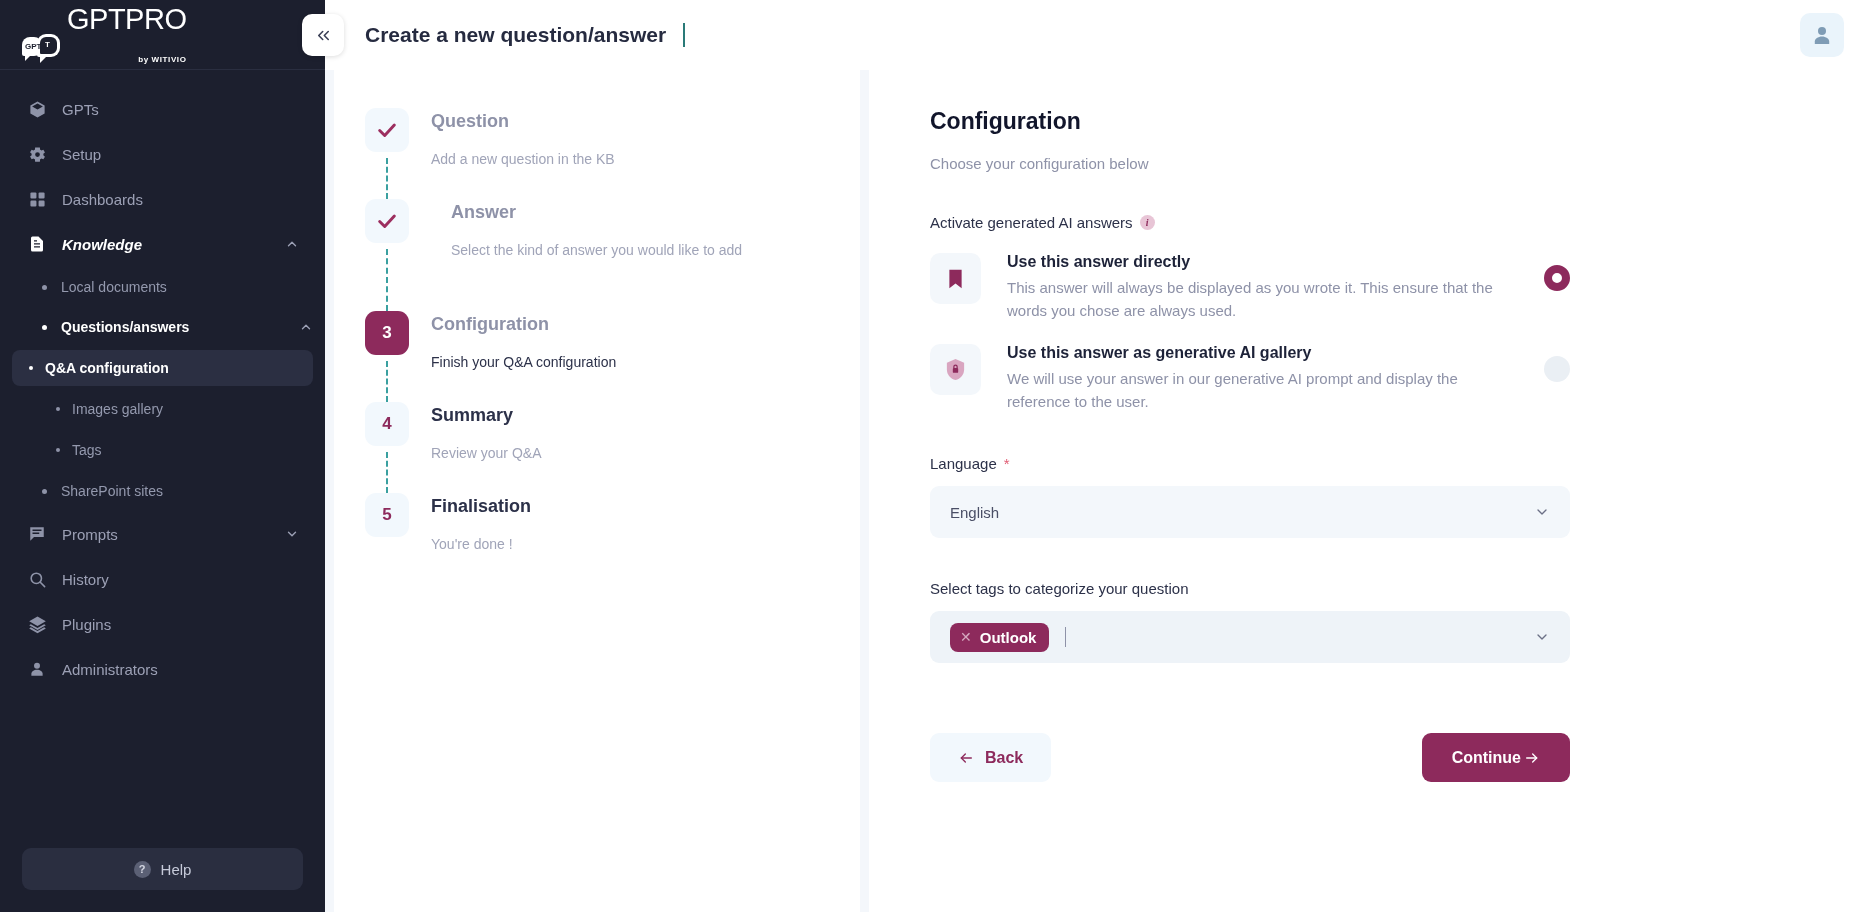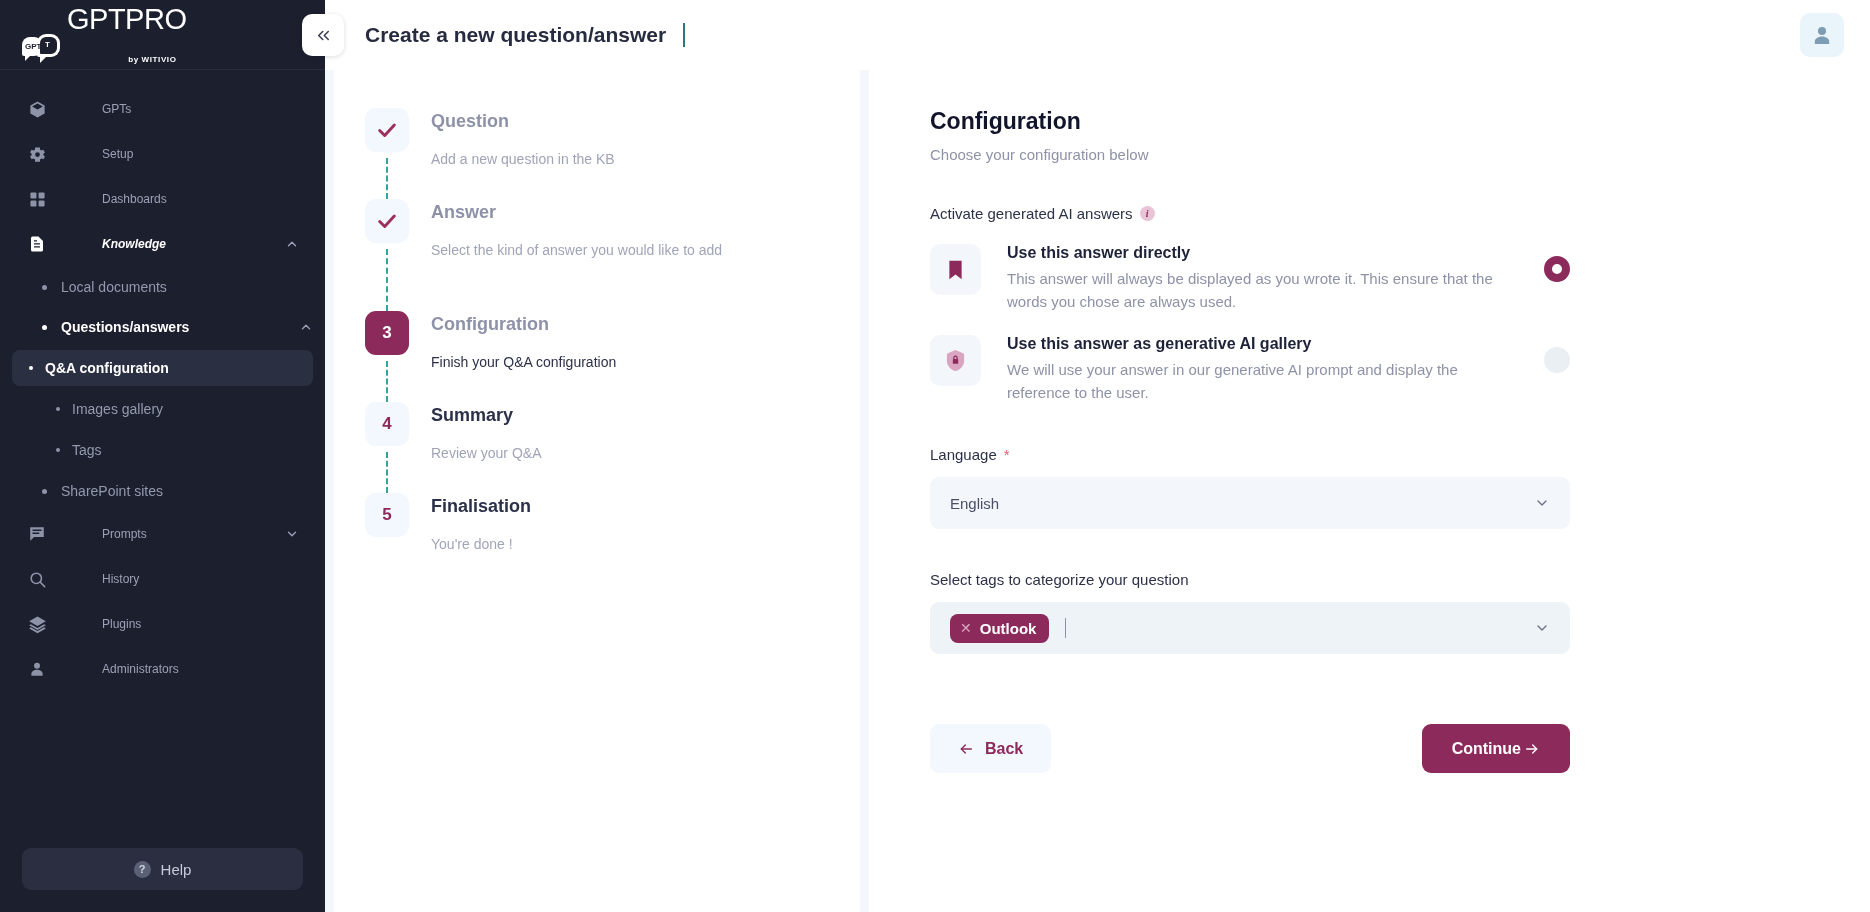--- a/index.html
+++ b/index.html
@@ -48,30 +48,30 @@
   .bub-txt { position:absolute; z-index:3; font-size:8px; font-weight:700; color:#1c1f2e; }
   .bt1 { left: 3px; top: 9px; }
   .bt2 { left: 23px; top: 7px; color:#fff; }
   .logo-type { display:flex; flex-direction:column; align-items:flex-end; line-height:1;gap:20px; }
   .logo-name {
     font-size: 29px; letter-spacing: -0.5px;
     color: #ffffff; font-weight: 400;
   }
   .logo-sub {
     font-size: 8px; color: #ffffff; letter-spacing: 0.6px;
-    margin-top: 2px; font-weight: 700; margin-right: 10px;
+    margin-top: 2px; font-weight: 700; margin-right: 0;
   }
 
   .nav { padding-top: 14px; flex: 1 1 auto; overflow: hidden; }
   .nav-item {
     display: flex; align-items: center;
     height: 40px; margin: 5px 12px;
     padding: 0 14px; border-radius: 8px;
-    color: #9ca0b5; font-size: 12px;
-    cursor: pointer; position: relative; gap: 40px;
+    color: #9ca0b5; font-size: 15px;
+    cursor: pointer; position: relative;
   }
   .nav-item .ico { width: 22px; height: 22px; margin-right: 14px; flex:0 0 22px;
       display:flex; align-items:center; justify-content:center; color:#8e93a8; }
   .nav-item.active { color: #ffffff; font-weight: 700; font-style: italic; }
   .nav-item.active .ico { color: #ffffff; }
   .chev { margin-left: auto; width: 14px; height: 14px; color:#9ca0b5; }
 
   .sub-item {
     display: flex; align-items: center;
     height: 34px; margin: 6px 12px;
@@ -165,21 +165,21 @@
   
   .panel {
     flex:1 1 auto; background:#ffffff; padding: 38px 0 0 0; position:relative;
   }
   .panel:before {
     content:''; position:absolute; left:0; top:0; bottom:0; width:9px;
     background:#f4f7fb;
   }
   .panel-inner { padding-left: 70px; padding-right: 90px; max-width: 800px; }
   .panel-h1 { font-size:23px; font-weight:700; color:#11152b; }
-  .panel-sub { font-size:15px; color:#8e92a8; margin-top:11px; }
+  .panel-sub { font-size:15px; color:#8e92a8; margin-top:20px; }
 
   .field-label { font-size:15px; color:#2c3149; margin-top: 42px; display:flex; align-items:center; gap:7px; }
   .req { color:#e05c73; font-size:15px; }
   .info-i {
     width:15px; height:15px; border-radius:50%; background:#e8c5d6;
     color:#8d2a5c; font-size:10px; font-weight:700;
     display:inline-flex; align-items:center; justify-content:center;
     font-style: italic; font-family:"Liberation Serif", serif;
   }
 
@@ -425,21 +425,21 @@
                   <polyline points="4 12.5 9.5 18 20 6.5"></polyline>
                 </svg>
             </span>
           </div>
           <div class="step-body">
             <div class="step-title">Question</div>
             <div class="step-desc">Add a new question in the KB</div>
           </div>
         </div>
 
-        <div class="step" style="min-height:112px;">
+        <div class="step" style="min-height:112px;gap:20px;">
           <div class="connector" style="top:50px; height:62px;"></div>
           <div class="step-badge done">
             <span class="check">
               <svg viewBox="0 0 24 24" width="22" height="22" fill="none" stroke="currentColor" stroke-width="3.2" stroke-linecap="round" stroke-linejoin="round">
                   <polyline points="4 12.5 9.5 18 20 6.5"></polyline>
                 </svg>
             </span>
           </div>
           <div class="step-body">
             <div class="step-title">Answer</div>

